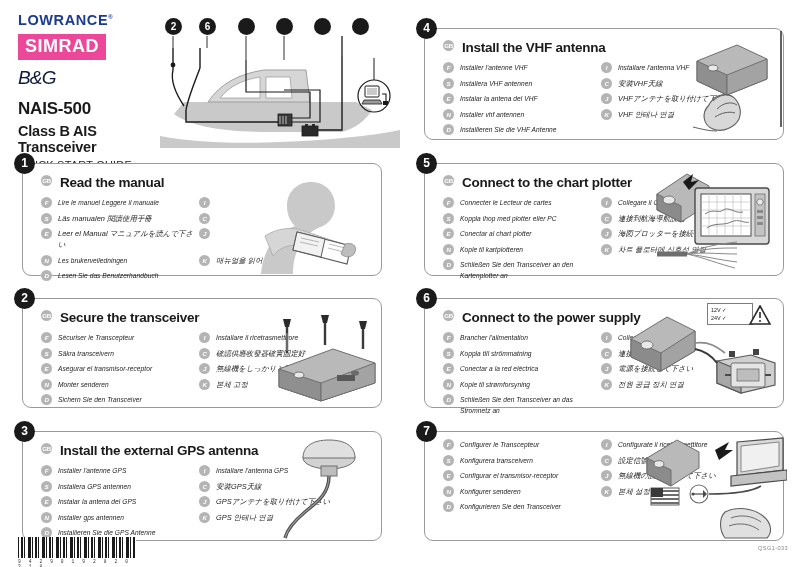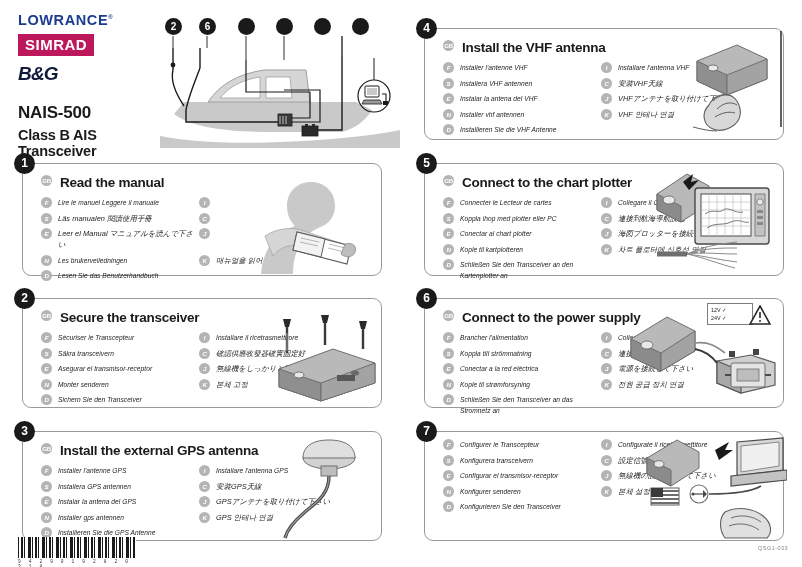--- a/index.html
+++ b/index.html
@@ -34,38 +34,38 @@
     letter-spacing: 0.6px;
     color: #1b3b8f;
     font-family: "Liberation Sans", sans-serif;
   }
   .logo-lowrance sup {
     font-size: 6px;
     vertical-align: super;
   }
   .logo-simrad {
     margin-top: 6px;
-    background: #be185d;
+    background: #ec4899;
     color: #ffffff;
     display: inline-block;
-    font-size: 15px;
+    font-size: 18px;
     font-weight: bold;
     letter-spacing: 0.5px;
     padding: 2px 7px 3px 7px;
   }
   .logo-bg {
     margin-top: 7px;
     font-size: 19px;
-    font-weight: bold;
+    font-weight: normal;
     font-style: italic;
     letter-spacing: -0.8px;
     color: #101a3d;
   }
   .product-name {
-    margin-top: 18px;
+    margin-top: 10px;
     font-size: 17px;
     font-weight: bold;
     letter-spacing: -0.2px;
   }
   .product-sub {
     margin-top: 4px;
     font-size: 14.5px;
     font-weight: bold;
     letter-spacing: -0.2px;
   }

